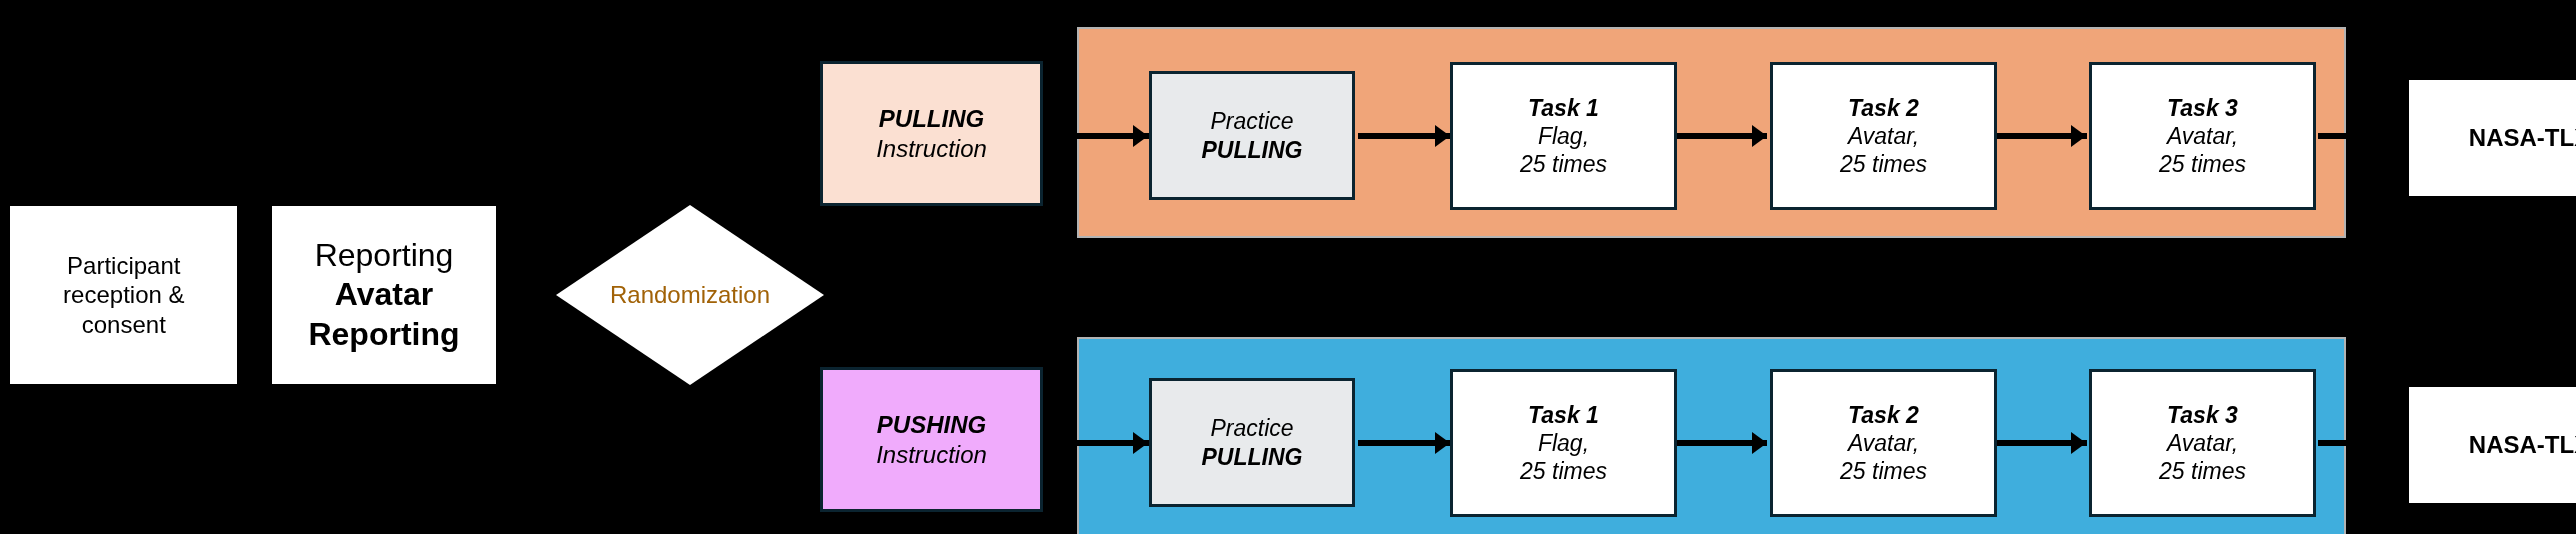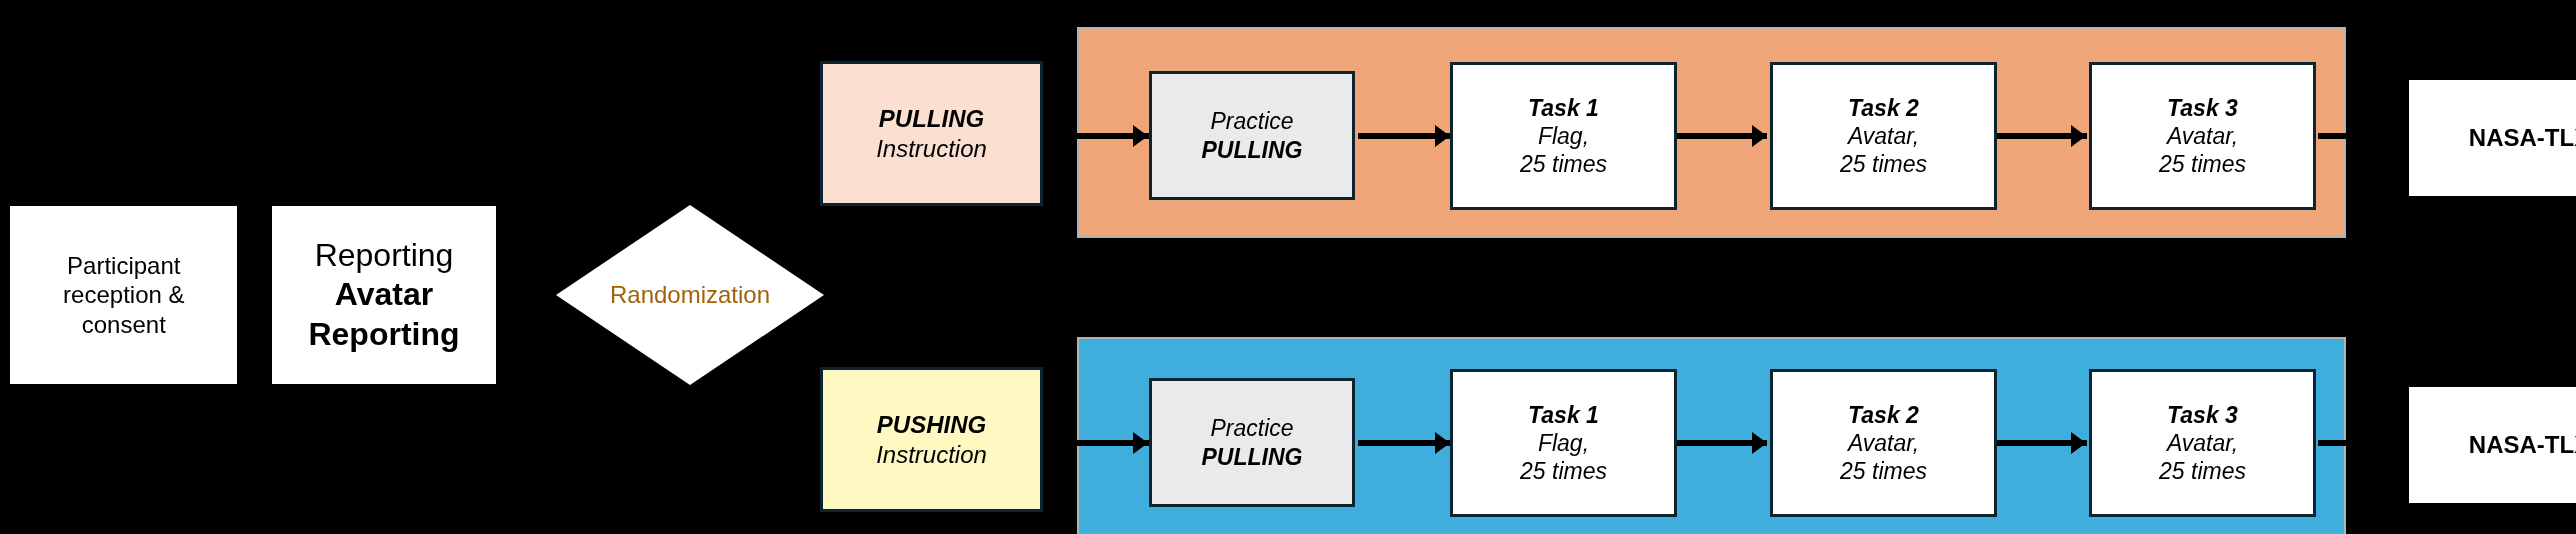--- a/index.html
+++ b/index.html
@@ -127,21 +127,21 @@
   <div class="node bord plain" style="left:2089px;top:62px;width:227px;height:148px;font-size:23px;">
     <span class="t-bold">Task 3</span>
     <span class="t-reg">Avatar,</span>
     <span class="t-reg">25 times</span>
   </div>
 
   <div class="node plain" style="left:2409px;top:80px;width:241px;height:116px;font-size:24px;">
     <span class="t-bold">NASA-TLX</span>
   </div>
 
-  <div class="node bord" style="left:820px;top:367px;width:223px;height:145px;font-size:24px;background:#fef9c3;text-align:center;">
+  <div class="node bord" style="left:820px;top:367px;width:223px;height:145px;font-size:24px;background:#f0abfc;text-align:center;">
     <span class="t-bold">PUSHING</span>
     <span class="t-reg">Instruction</span>
   </div>
 
   <div class="node bord" style="left:1149px;top:378px;width:206px;height:129px;font-size:23px;background:#e8eaec;">
     <span class="t-reg">Practice</span>
     <span class="t-bold">PULLING</span>
   </div>
 
   <div class="node bord plain" style="left:1450px;top:369px;width:227px;height:148px;font-size:23px;">

